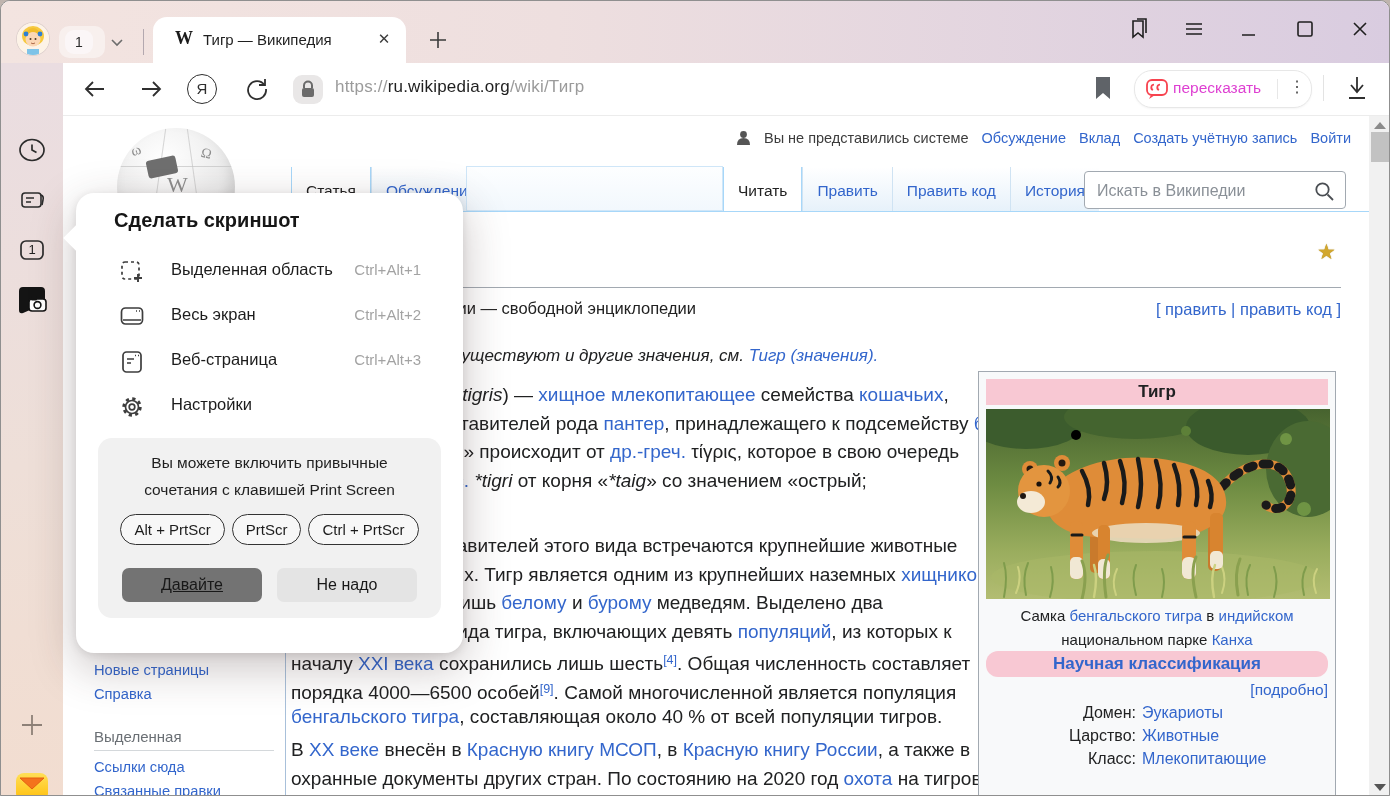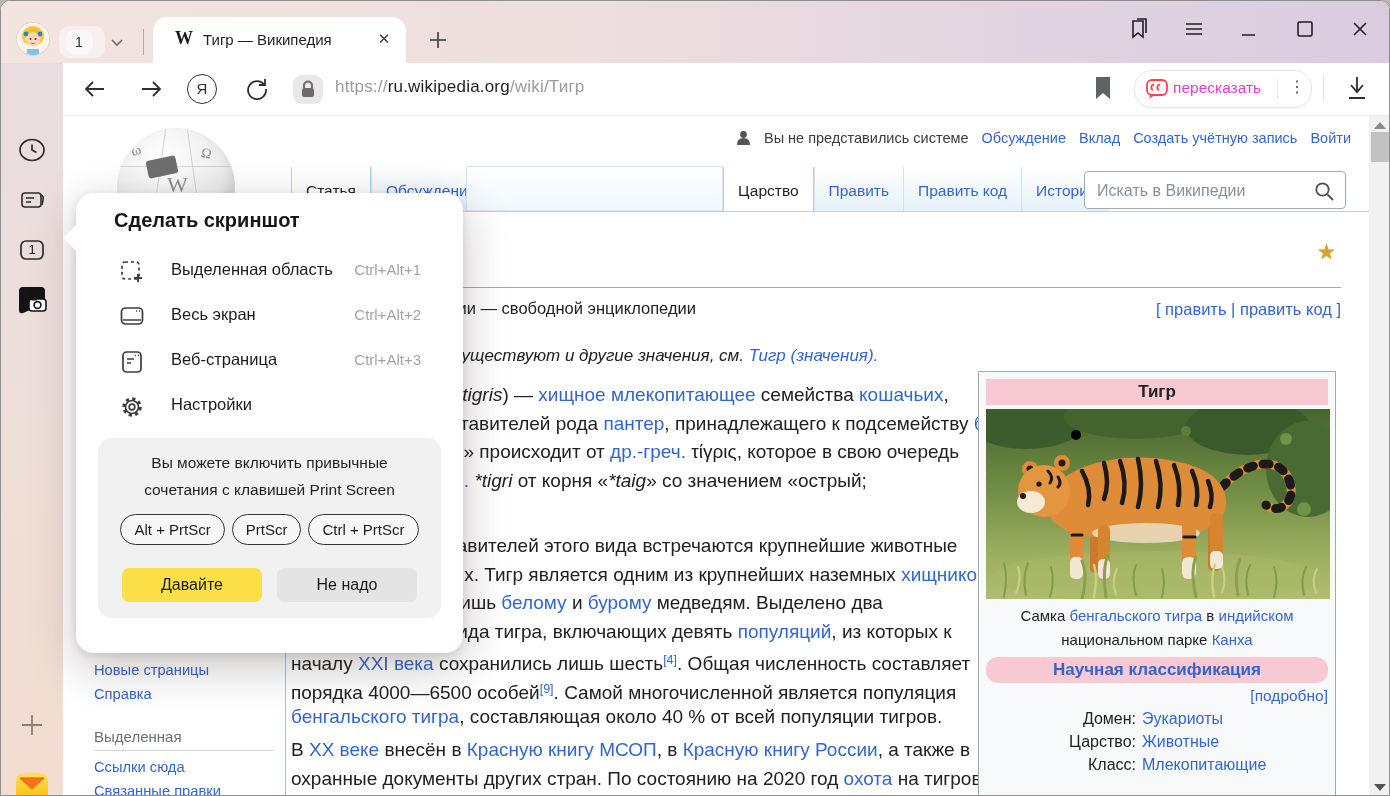--- a/index.html
+++ b/index.html
@@ -95,21 +95,21 @@
   #popup h1{position:absolute;left:38px;top:16px;margin:0;font-size:20px;font-weight:bold;color:#161616;}
   .mitem{position:absolute;left:24px;width:339px;height:44px;border-radius:10px;}
   .mitem .ic{position:absolute;left:19px;top:10px;width:26px;height:26px;color:#3d3d3d;}
   .mitem .lb{position:absolute;left:71px;top:11px;font-size:16.5px;color:#1c1c1c;white-space:nowrap;}
   .mitem .sc{position:absolute;right:18px;top:12px;font-size:15px;color:#a3a3a3;}
   #hintcard{left:22px;top:245px;width:343px;height:180px;background:#f1f1f1;border-radius:14px;}
   #hintcard .t{position:absolute;width:343px;text-align:center;font-size:15.5px;color:#1f1f1f;}
   #keysrow{position:absolute;left:0;top:76px;width:343px;display:flex;justify-content:center;gap:7px;}
   .keypill{height:31px;line-height:29px;padding:0 13px;border:1.4px solid #333;border-radius:16px;font-size:15px;color:#1c1c1c;background:#f7f7f7;box-sizing:border-box;white-space:nowrap;}
   .hbtn{position:absolute;top:130px;width:140px;height:34px;border-radius:7px;text-align:center;line-height:34px;font-size:16px;color:#181818;}
-  #btn-yes{left:24px;background:#fde047;}
+  #btn-yes{left:24px;background:#737373;text-decoration:underline;}
   #btn-no{left:179px;background:#e4e4e4;}
   svg{display:block;}
 </style>
 </head>
 <body>
 
 <div id="win">
 
   <div id="topchrome" class="abs">
     <div id="avatar" class="abs">
@@ -305,21 +305,21 @@
           <a href="#">Войти</a>
         </span>
     </div>
 
     <div class="abs tabsrow" style="left:228px;" id="nstabs">
         <div class="wtab active">Статья</div>
         <div class="wtab">Обсуждение</div>
       </div>
     <div id="midstrip" class="abs"></div>
     <div class="abs tabsrow" style="left:660px;" id="viewtabs">
-        <div class="wtab active">Царство</div>
+        <div class="wtab active">Читать</div>
         <div class="wtab">Править</div>
         <div class="wtab">Править код</div>
         <div class="wtab">История</div>
       </div>
     <div id="striprule" class="abs"></div>
 
     <div id="wsearch" class="abs">
       <input type="text" placeholder="Искать в Википедии" style="">
       <svg class="abs" style="right:10px;top:8px;" width="22" height="22" viewBox="0 0 22 22">
         <circle cx="9.5" cy="9.5" r="6.2" fill="none" stroke="#4a4e53" stroke-width="1.8"></circle>
@@ -452,21 +452,21 @@
           <g stroke="#ccd180" stroke-width="2.4" fill="none" stroke-linecap="round">
             <path d="M108 188 q4 -20 0 -32"></path>
               <path d="M228 188 q-4 -20 1 -32"></path>
           </g>
         </svg>
       </div>
       <div class="cap" id="ibox-cap">
           <div><span class="">Самка </span><span class="lnk">бенгальского тигра</span><span class=""> в </span><span class="lnk">индийском</span></div>
           <div><span class="">национальном парке </span><span class="lnk">Канха</span></div>
         </div>
-      <div class="pinkhdr" style="margin-top:6px;color:#36c;border-radius:12px;">Научная классификация</div>
+      <div class="pinkhdr" style="color:#36c;border-radius:12px;">Научная классификация</div>
       <div class="det">[подробно]</div>
       <div id="ibox-rows" style="margin-top:2px;">
           <div class="cls-row">
             <div class="l">Домен:</div>
             <div class="v">Эукариоты</div>
           </div>
           <div class="cls-row">
             <div class="l">Царство:</div>
             <div class="v">Животные</div>
           </div>

